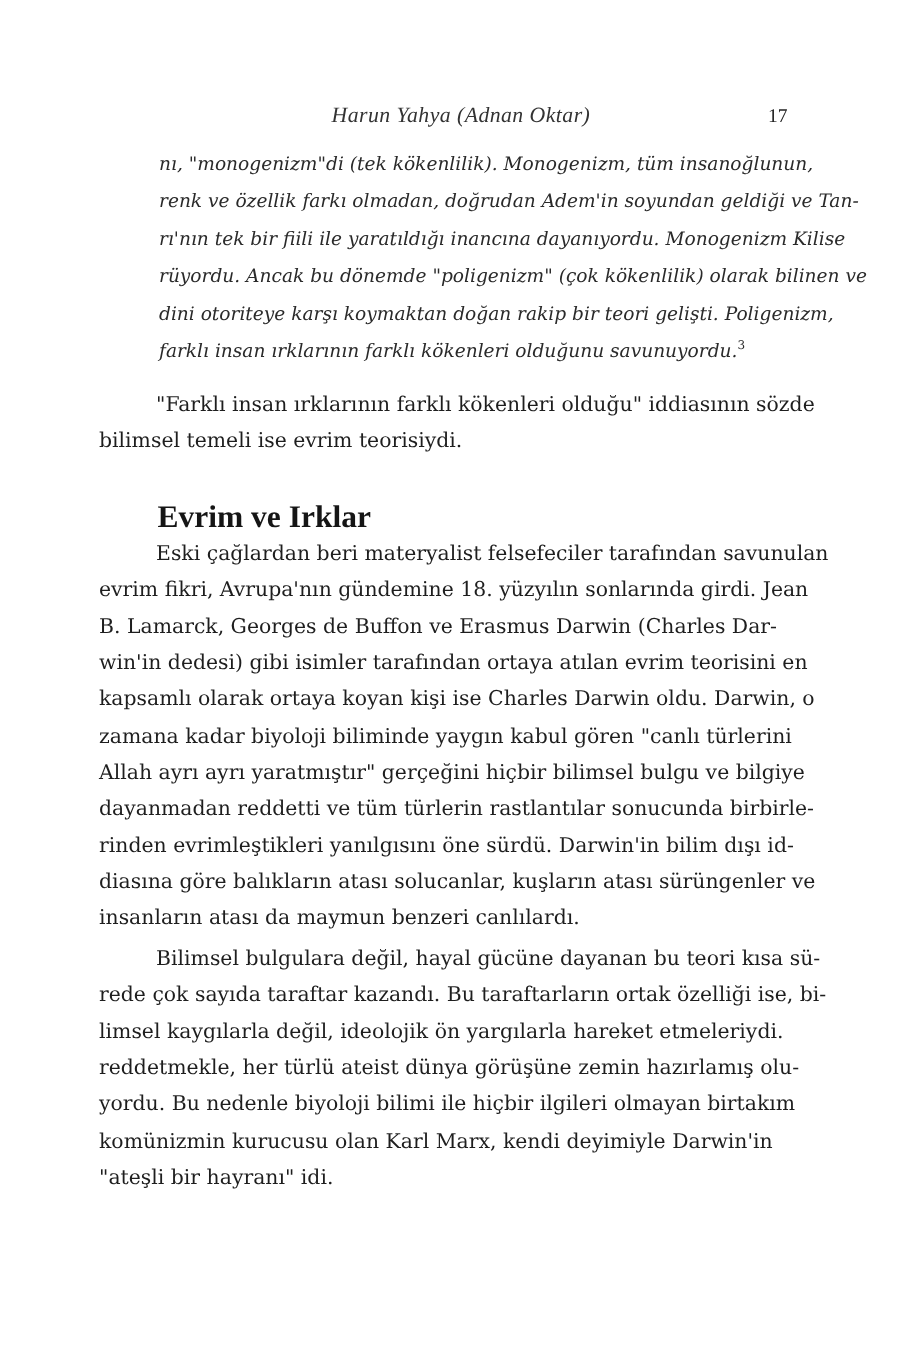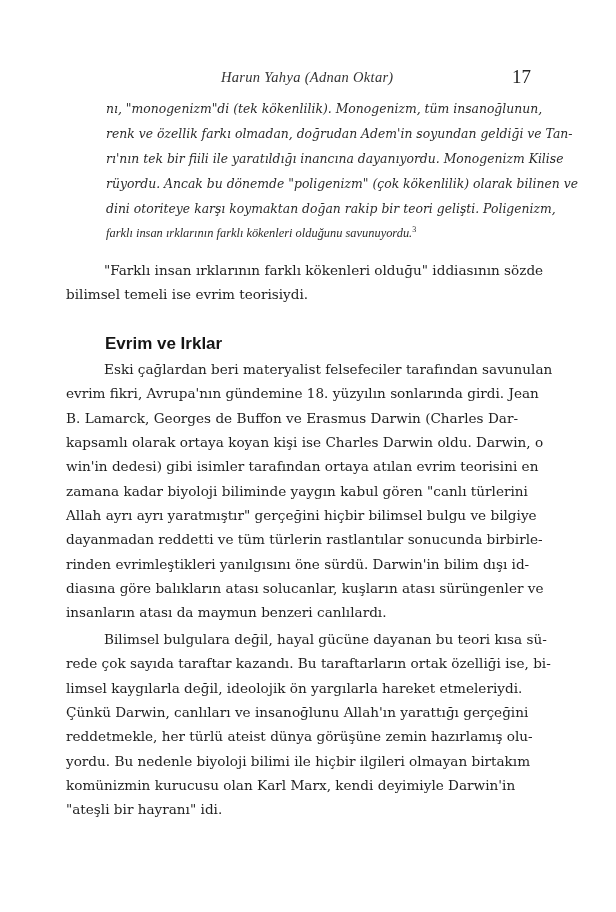--- a/index.html
+++ b/index.html
@@ -33,21 +33,21 @@
       color: #333;
       line-height: 22px;
       white-space: nowrap;
       text-align: center;
     }
     .page-number {
       position: absolute;
       left: 512px;
       top: 0;
       font-family: "Liberation Serif", "DejaVu Serif", serif;
-      font-size: 19px;
+      font-size: 13px;
       color: #222;
       line-height: 22px;
     }
     .quote-block {
       position: absolute;
       top: 96px;
       left: 106px;
       width: 407px;
       font-family: "DejaVu Serif", "Liberation Serif", serif;
       font-style: italic;
@@ -60,21 +60,20 @@
     }
     .quote-block .line {
       display: block;
       text-align: justify;
       text-align-last: justify;
       white-space: nowrap;
       height: 25px;
     }
     .quote-block .line.last {
       text-align-last: left;
-      font-family: Liberation Serif, serif;
     }
     .quote-block sup {
       font-size: 8px;
       vertical-align: super;
       line-height: 0;
       font-style: normal;
     }
     .body-text {
       position: absolute;
       left: 66px;
@@ -96,23 +95,23 @@
       padding-left: 38px;
     }
     .body-text .line.last {
       text-align-last: left;
     }
     .para-1 { top: 258px; }
     .section-heading {
       position: absolute;
       top: 331px;
       left: 105px;
-      font-family: Liberation Sans, sans-serif;
+      font-family: Liberation Serif, serif;
       font-weight: bold;
-      font-size: 17px;
+      font-size: 21px;
       line-height: 26px;
       color: #151515;
       margin: 0;
     }
     .para-2 { top: 357px; }
     .para-3 { top: 607px; margin-top: 20px; }
   </style>
 </head>
 <body>
 
@@ -134,32 +133,31 @@
   <span class="line indent">"Farklı insan ırklarının farklı kökenleri olduğu" iddiasının sözde</span>
   <span class="line last">bilimsel temeli ise evrim teorisiydi.</span>
 </div>
 
 <h2 class="section-heading">Evrim ve Irklar</h2>
 
 <div class="body-text para-2">
   <span class="line indent">Eski çağlardan beri materyalist felsefeciler tarafından savunulan</span>
   <span class="line">evrim fikri, Avrupa'nın gündemine 18. yüzyılın sonlarında girdi. Jean</span>
   <span class="line">B. Lamarck, Georges de Buffon ve Erasmus Darwin (Charles Dar-</span>
+  <span class="line">win'in dedesi) gibi isimler tarafından ortaya atılan evrim teorisini en</span>
   <span class="line">kapsamlı olarak ortaya koyan kişi ise Charles Darwin oldu. Darwin, o</span>
-  <span class="line">win'in dedesi) gibi isimler tarafından ortaya atılan evrim teorisini en</span>
   <span class="line">zamana kadar biyoloji biliminde yaygın kabul gören "canlı türlerini</span>
   <span class="line">Allah ayrı ayrı yaratmıştır" gerçeğini hiçbir bilimsel bulgu ve bilgiye</span>
   <span class="line">dayanmadan reddetti ve tüm türlerin rastlantılar sonucunda birbirle-</span>
   <span class="line">rinden evrimleştikleri yanılgısını öne sürdü. Darwin'in bilim dışı id-</span>
   <span class="line">diasına göre balıkların atası solucanlar, kuşların atası sürüngenler ve</span>
   <span class="line last">insanların atası da maymun benzeri canlılardı.</span>
 </div>
 
 <div class="body-text para-3">
   <span class="line indent">Bilimsel bulgulara değil, hayal gücüne dayanan bu teori kısa sü-</span>
   <span class="line">rede çok sayıda taraftar kazandı. Bu taraftarların ortak özelliği ise, bi-</span>
   <span class="line">limsel kaygılarla değil, ideolojik ön yargılarla hareket etmeleriydi.</span>
-  <span class="line">Çünkü Darwin, canlıları ve insanoğlunu Allah'ın yarattığı gerçeğini</span>
   <span class="line">reddetmekle, her türlü ateist dünya görüşüne zemin hazırlamış olu-</span>
   <span class="line">yordu. Bu nedenle biyoloji bilimi ile hiçbir ilgileri olmayan birtakım</span>
   <span class="line">komünizmin kurucusu olan Karl Marx, kendi deyimiyle Darwin'in</span>
   <span class="line last">"ateşli bir hayranı" idi.</span>
 </div>
 
 </body></html>

